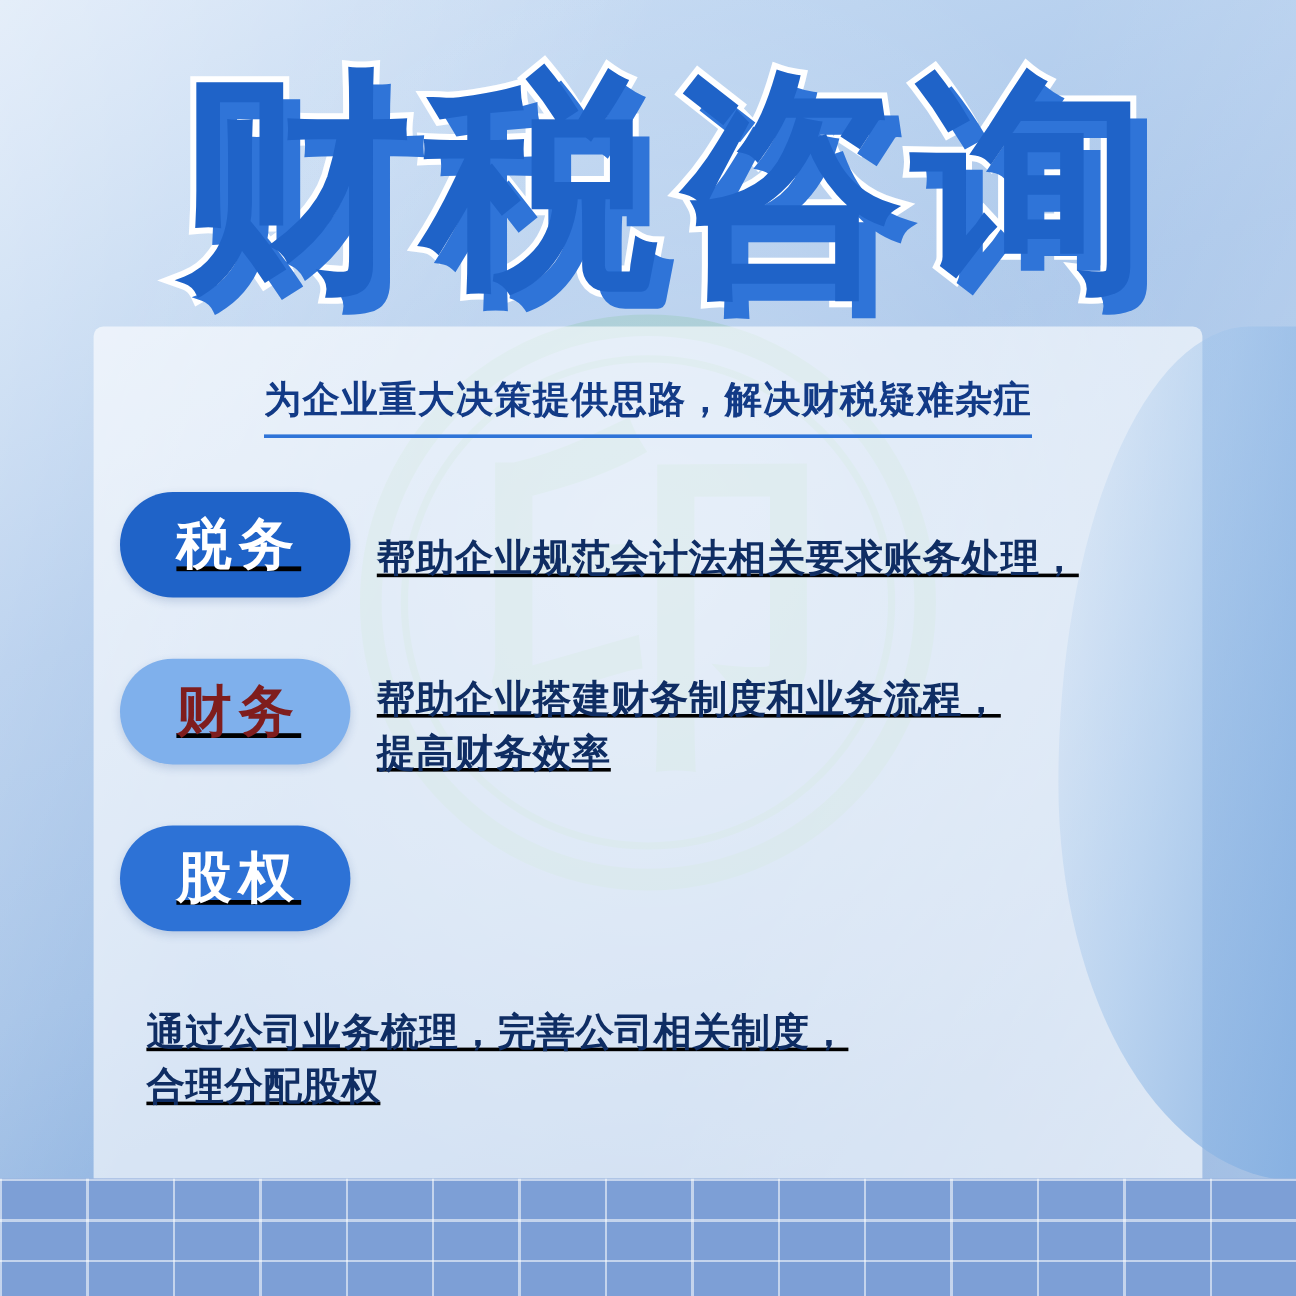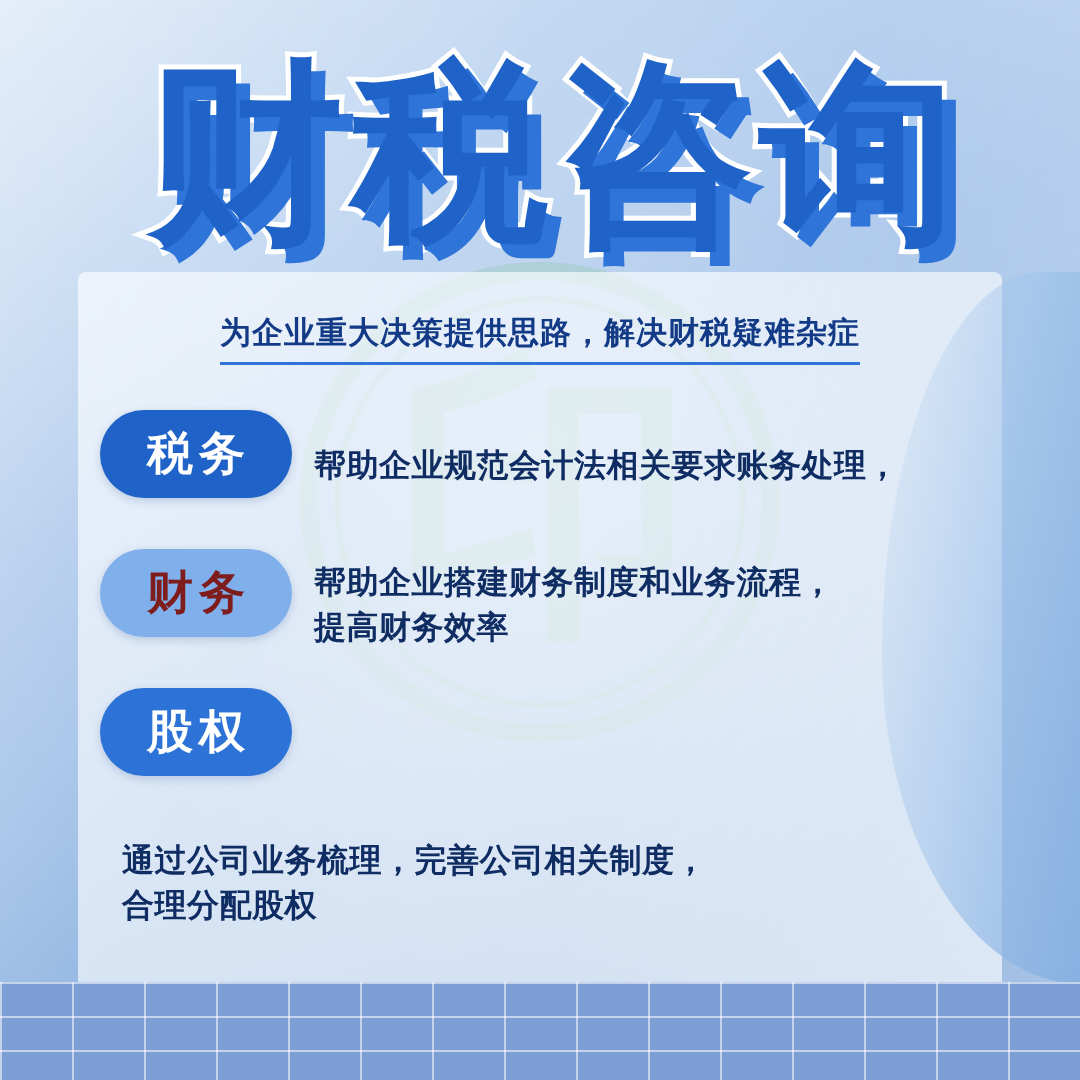--- a/index.html
+++ b/index.html
@@ -138,20 +138,21 @@
     left: 100px;
     top: 404px;
     width: 880px;
   }
   .row {
     position: relative;
     height: 100px;
     margin-bottom: 39px;
     display: flex;
     align-items: center;
+    text-decoration: underline;
   }
   .tag {
     flex: 0 0 auto;
     width: 192px;
     height: 88px;
     border-radius: 44px;
     display: flex;
     align-items: center;
     justify-content: center;
     font-family: "DejaVu Sans", sans-serif;

